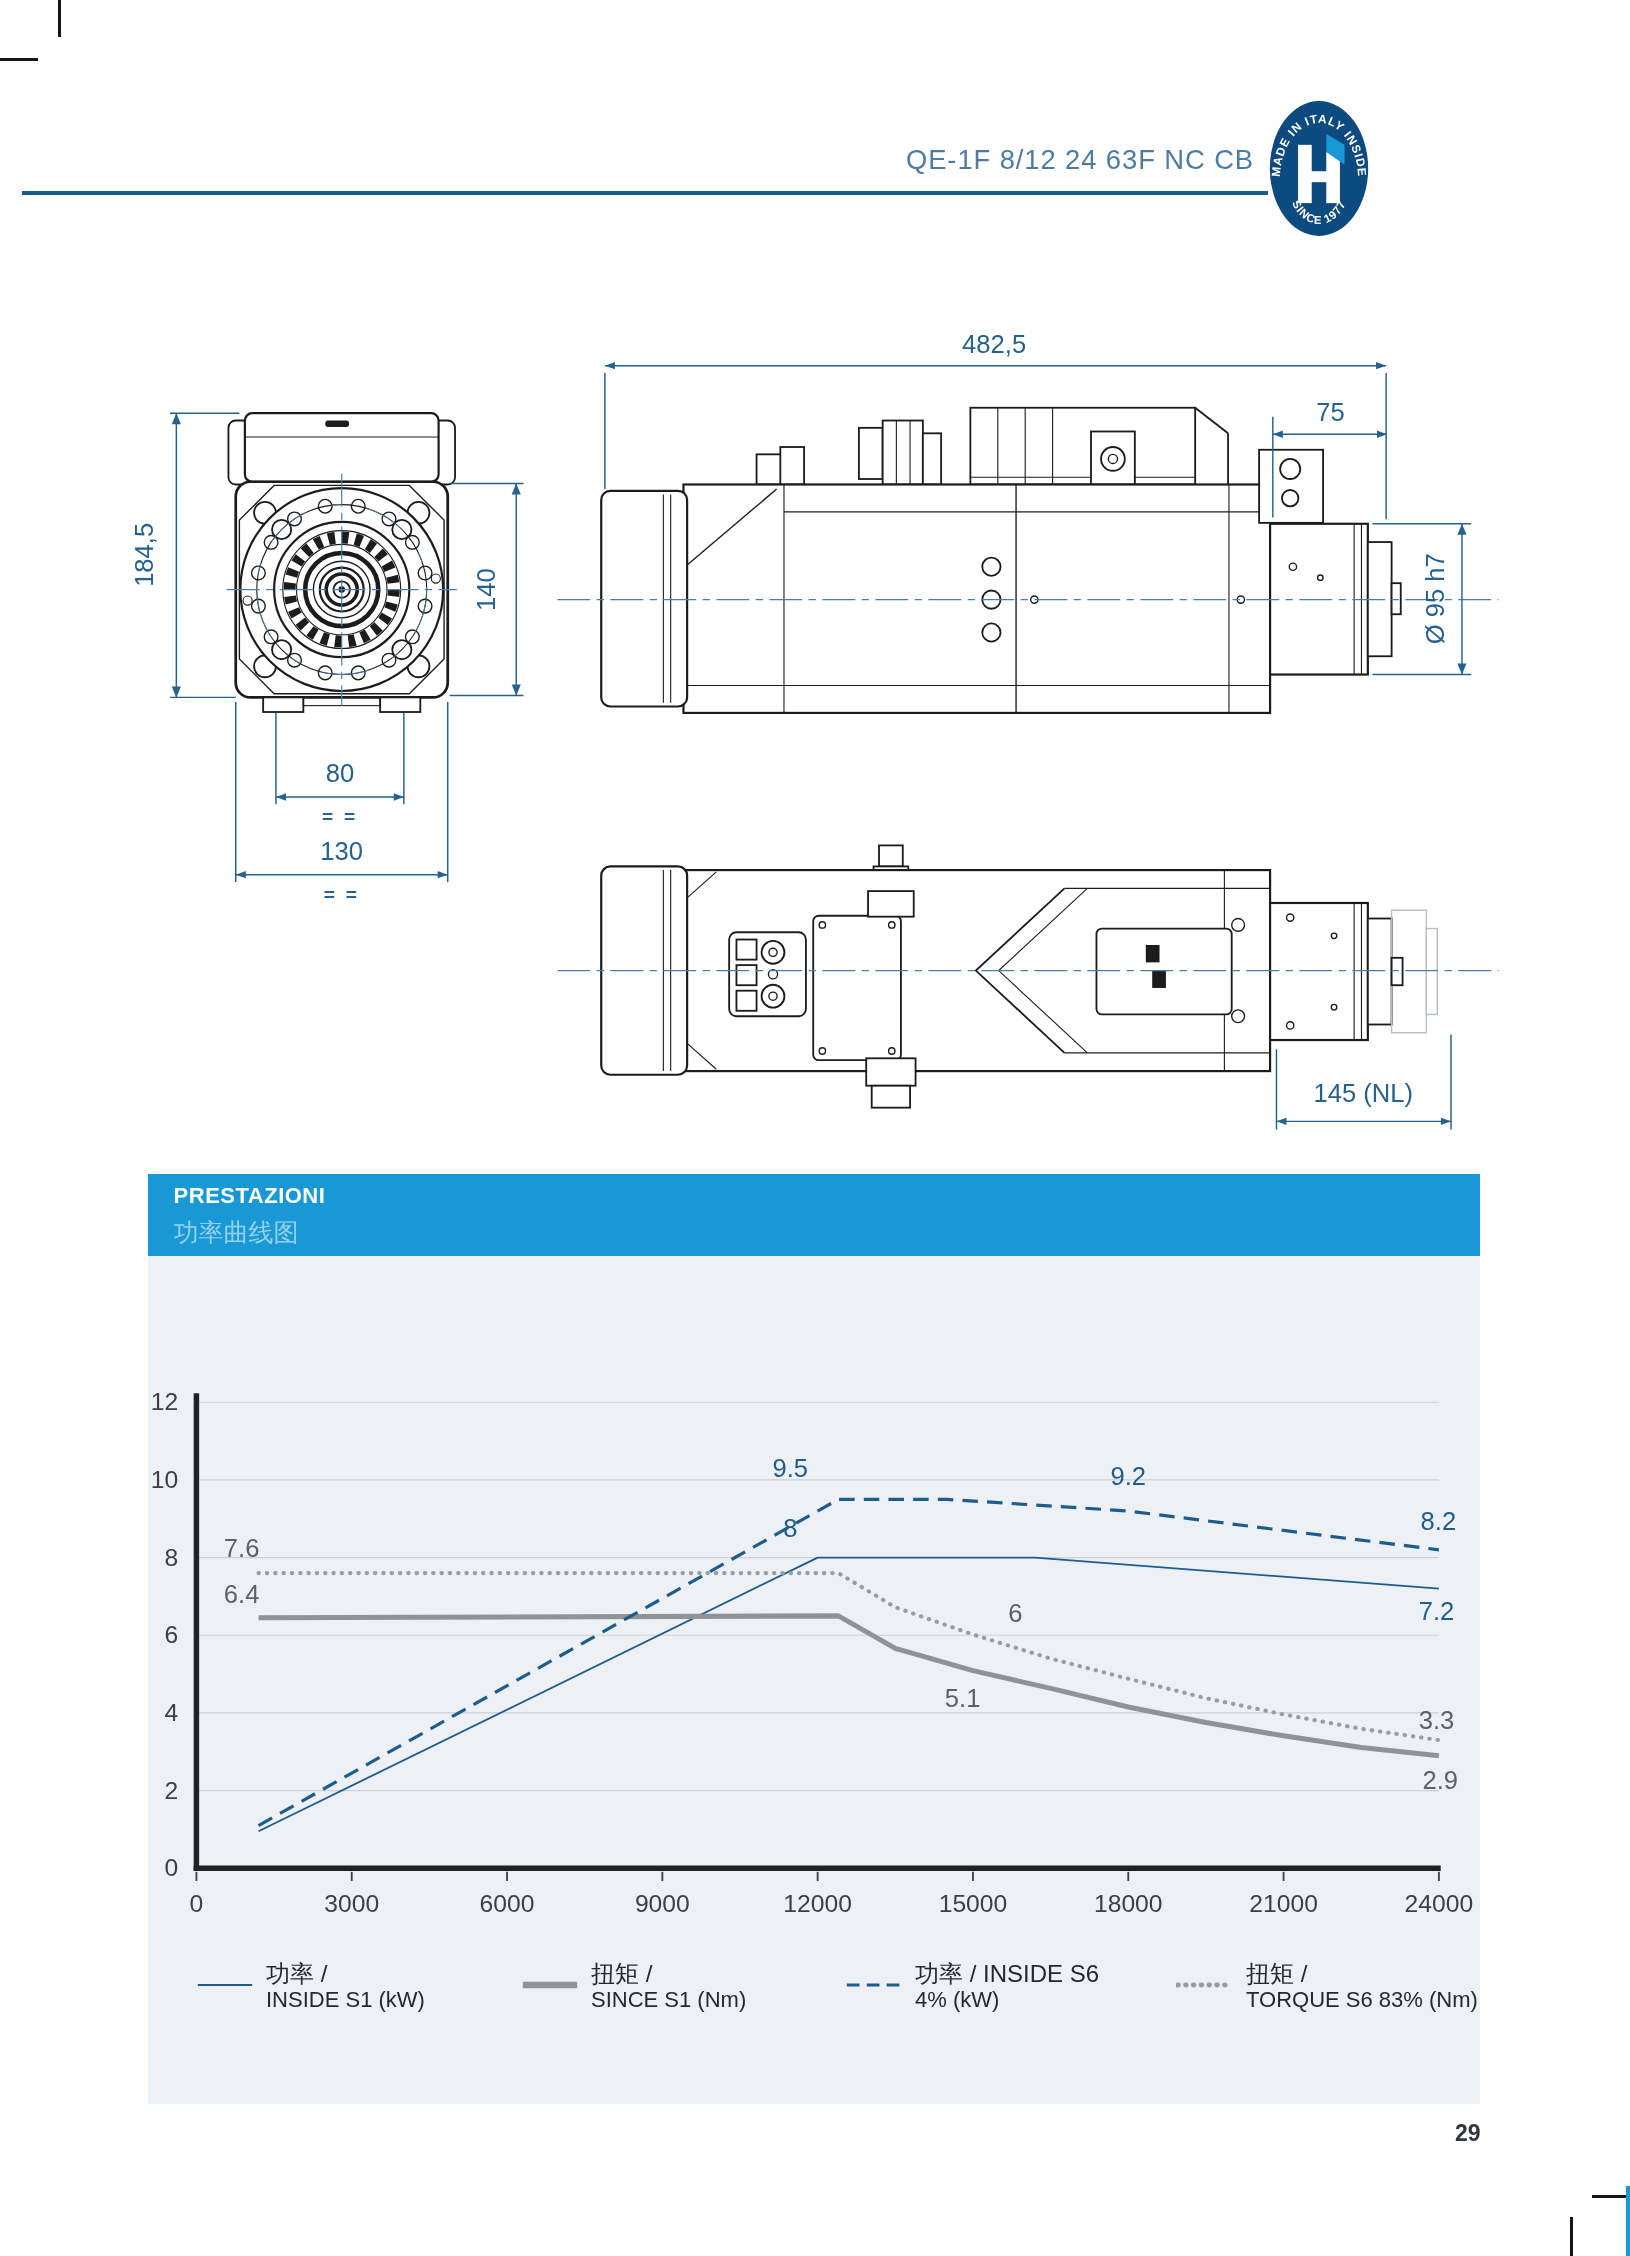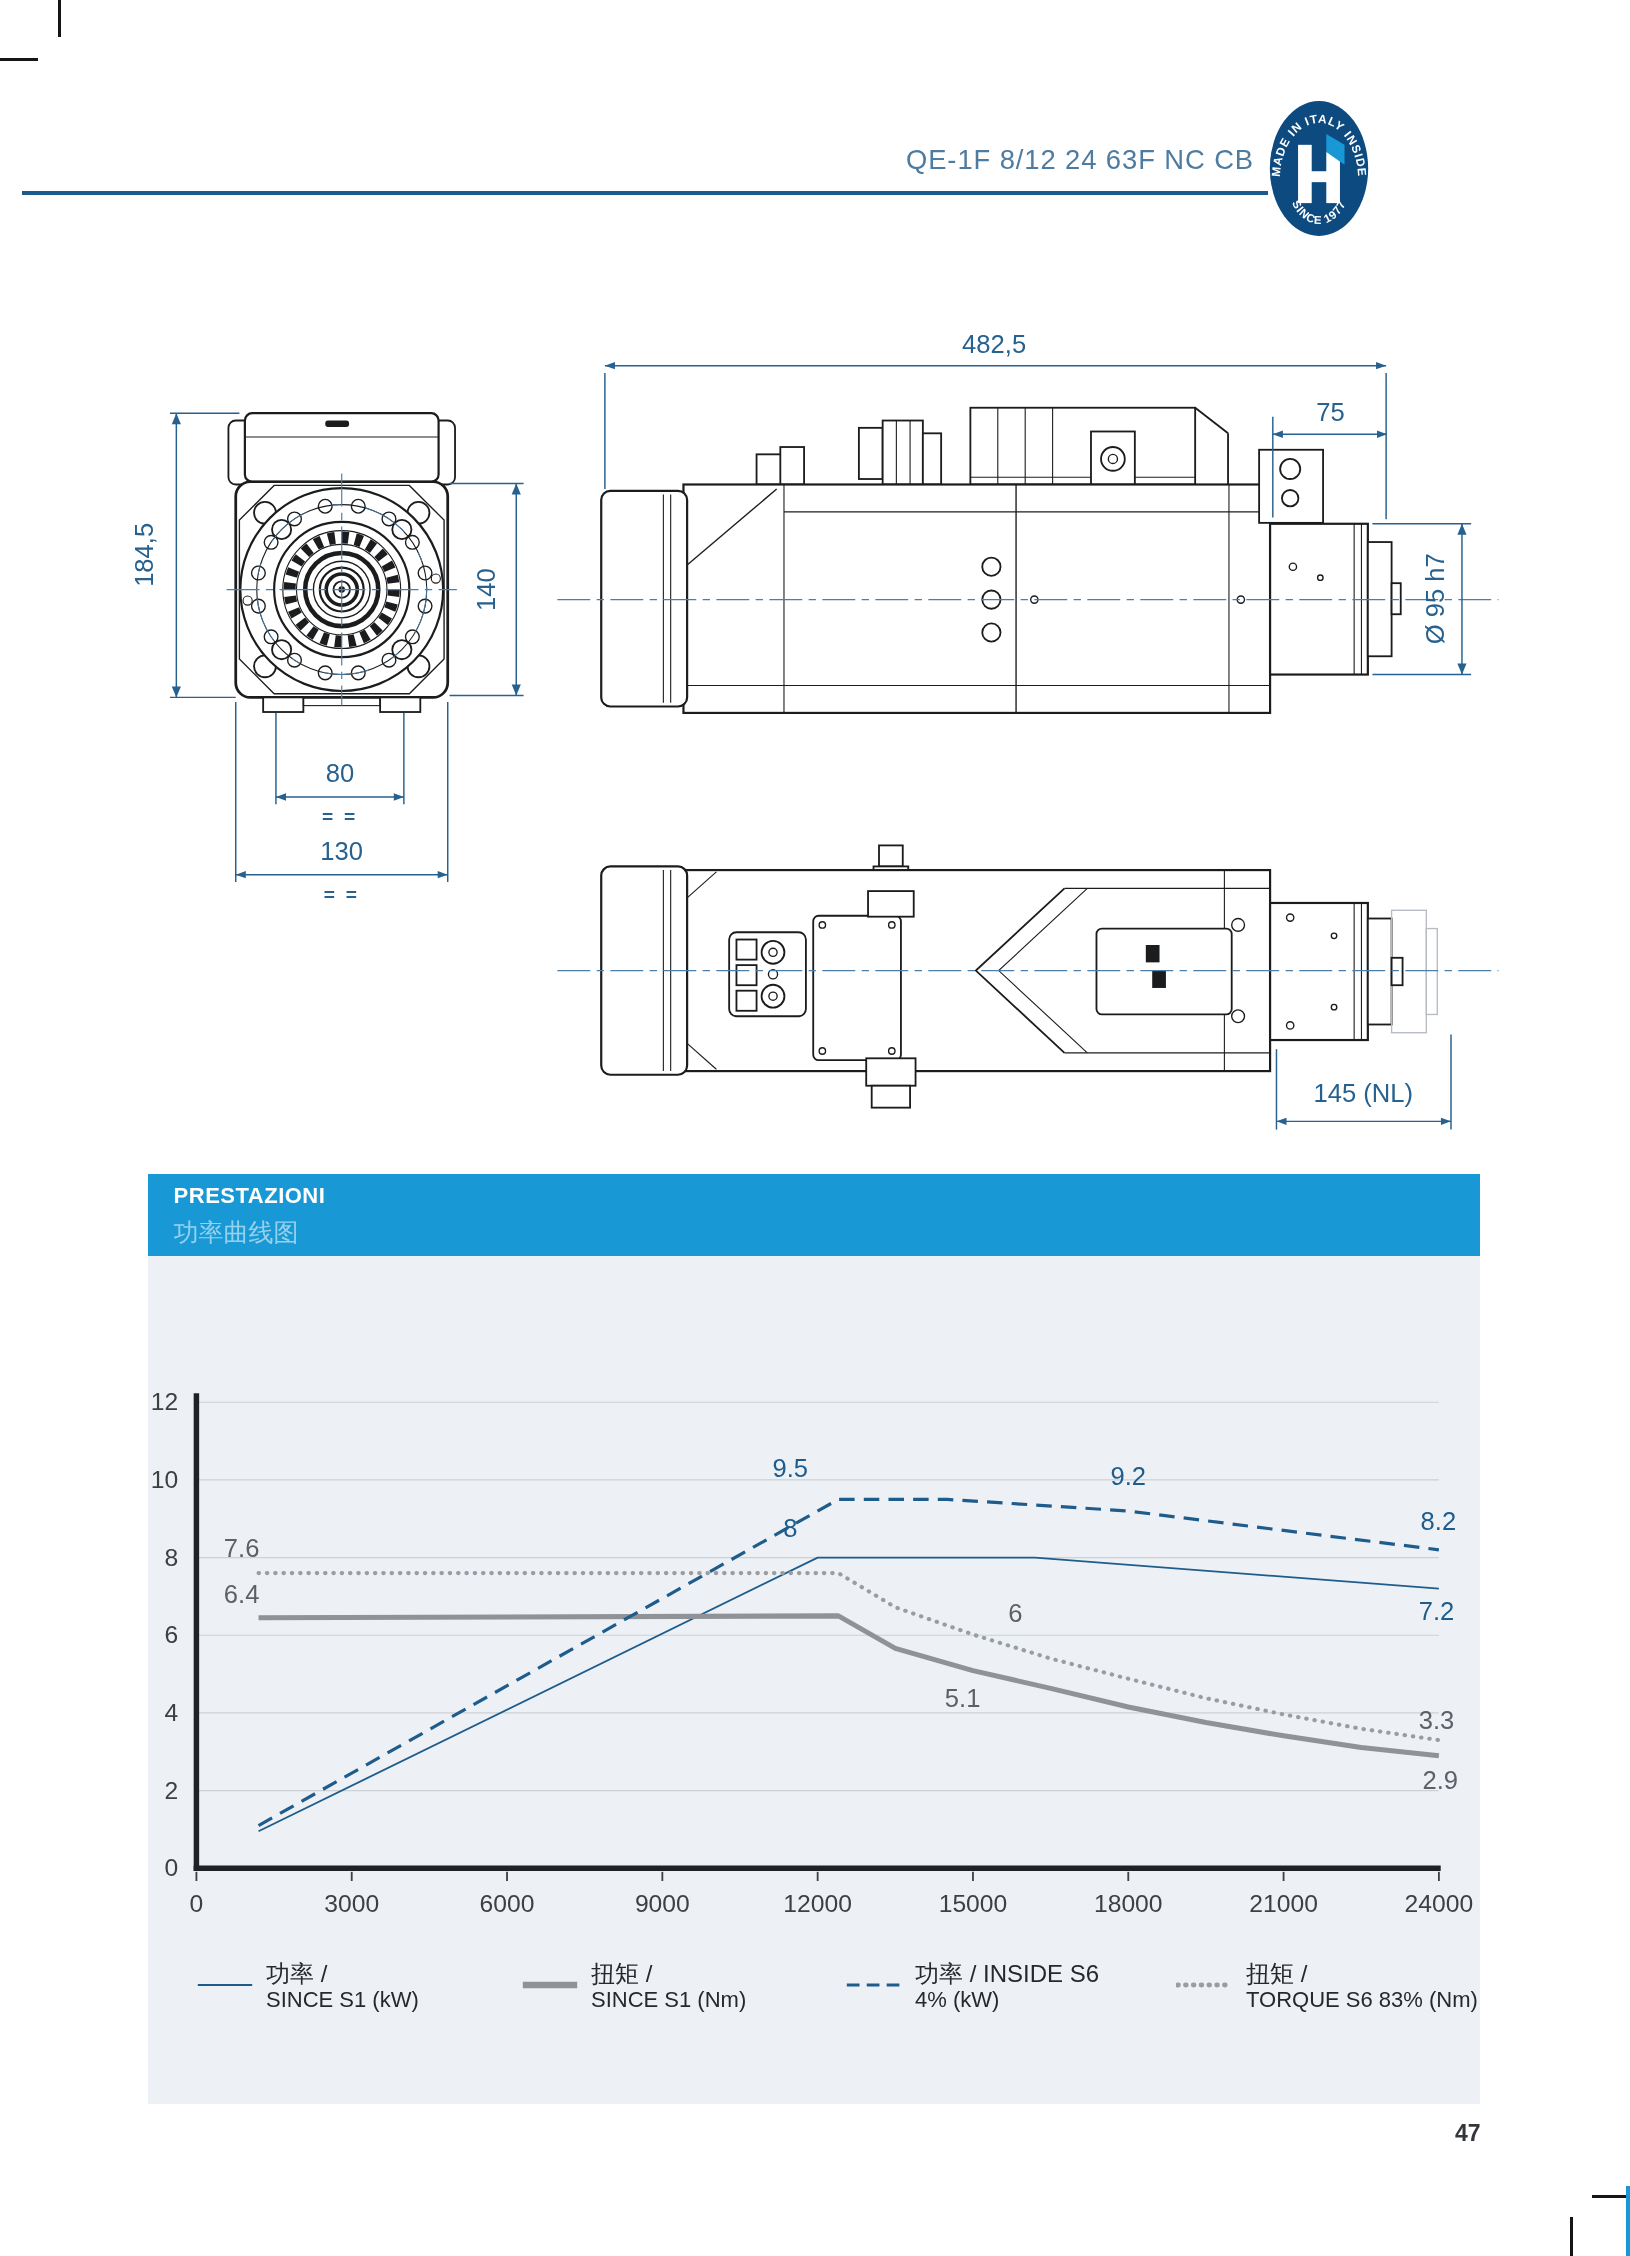--- a/index.html
+++ b/index.html
@@ -374,21 +374,21 @@
         <text x="1391.0" y="517.8" class="ann gray" text-anchor="start">3.3</text>
         <text x="1395.0" y="582.8" class="ann gray" text-anchor="start">2.9</text>
       </svg>
     <div id="legend">
         <div class="lg-item" style="left: 48px;">
           <svg class="sw" width="58" height="20" viewBox="0 0 64 22">
             <line x1="2" y1="11" x2="62" y2="11" class="swl solid-blue"></line>
           </svg>
           <div class="lg-txt">
             <div class="l1">功率 /</div>
-            <div class="l2">SINCE S1 (kW)</div>
+            <div class="l2">INSIDE S1 (kW)</div>
           </div>
         </div>
         <div class="lg-item" style="left: 373px;">
           <svg class="sw" width="58" height="20" viewBox="0 0 64 22">
             <line x1="2" y1="11" x2="62" y2="11" class="swl solid-gray"></line>
           </svg>
           <div class="lg-txt">
             <div class="l1">扭矩 /</div>
             <div class="l2">SINCE S1 (Nm)</div>
           </div>
@@ -407,15 +407,15 @@
             <line x1="2" y1="11" x2="62" y2="11" class="swl dotted-gray"></line>
           </svg>
           <div class="lg-txt">
             <div class="l1">扭矩 /</div>
             <div class="l2">TORQUE S6 83% (Nm)</div>
           </div>
         </div>
       </div>
   </div>
 
-  <div class="pageno">47</div>
+  <div class="pageno">29</div>
 </div>
 
 
 </body></html>

